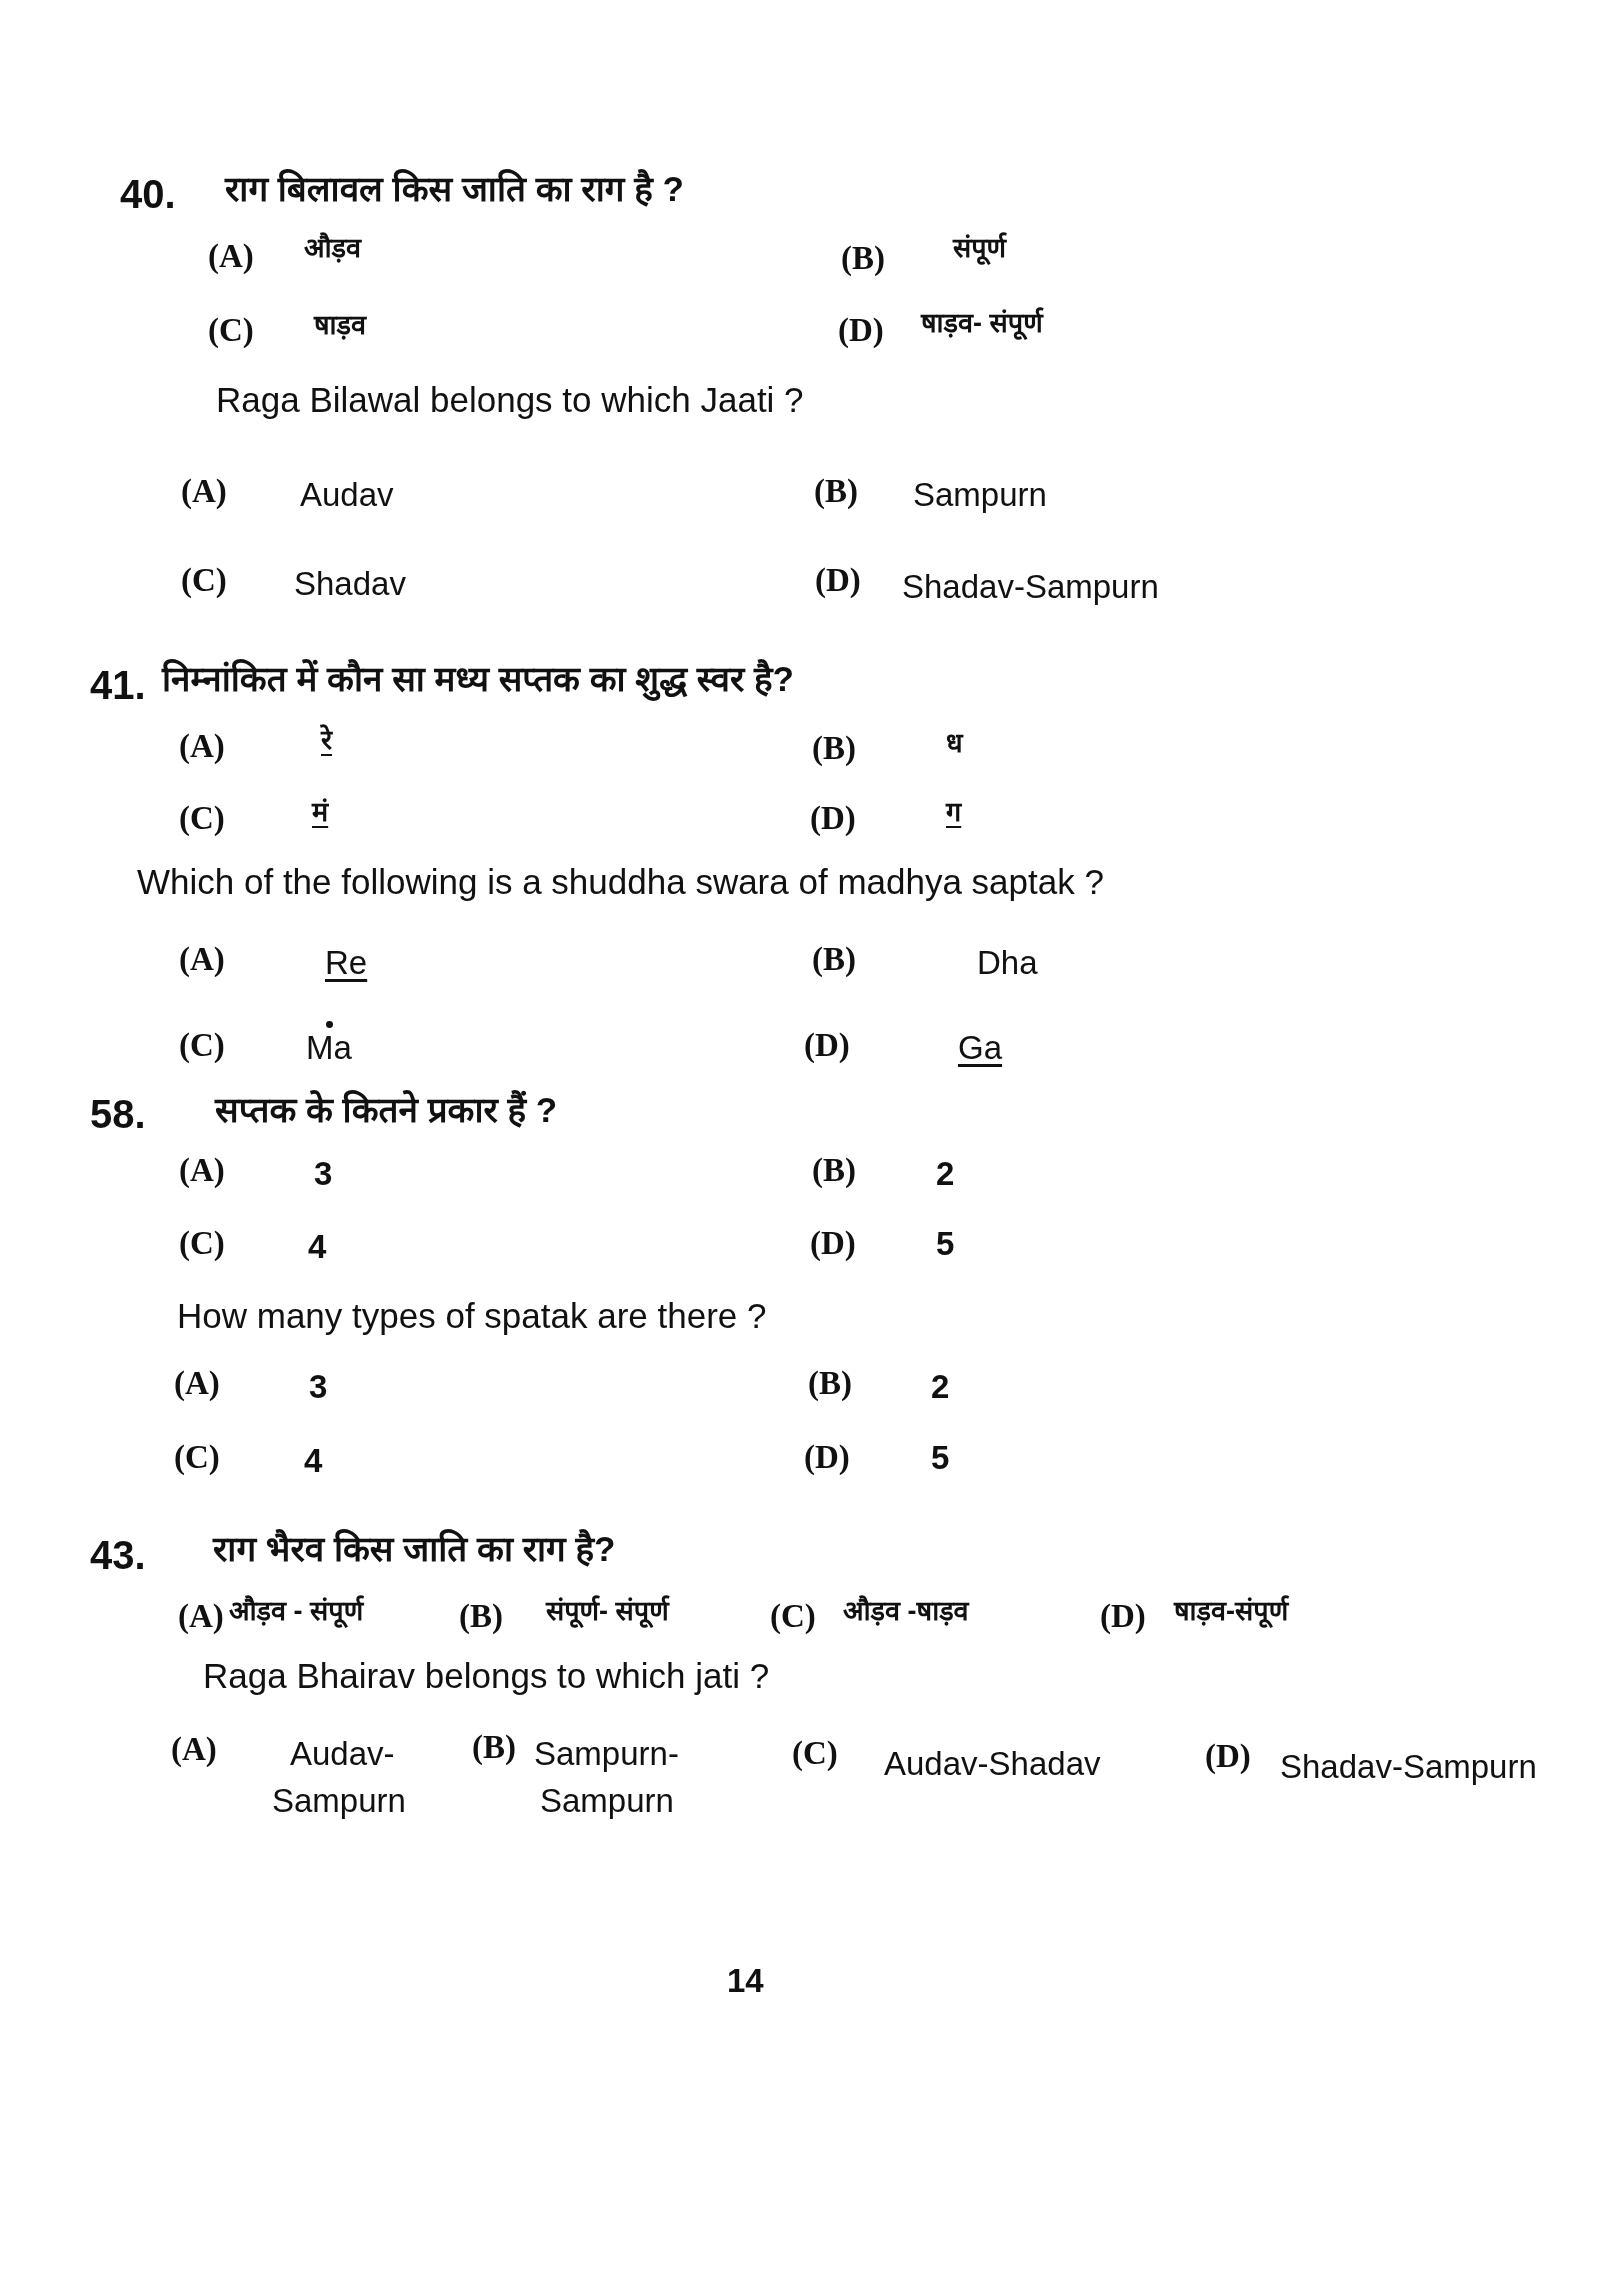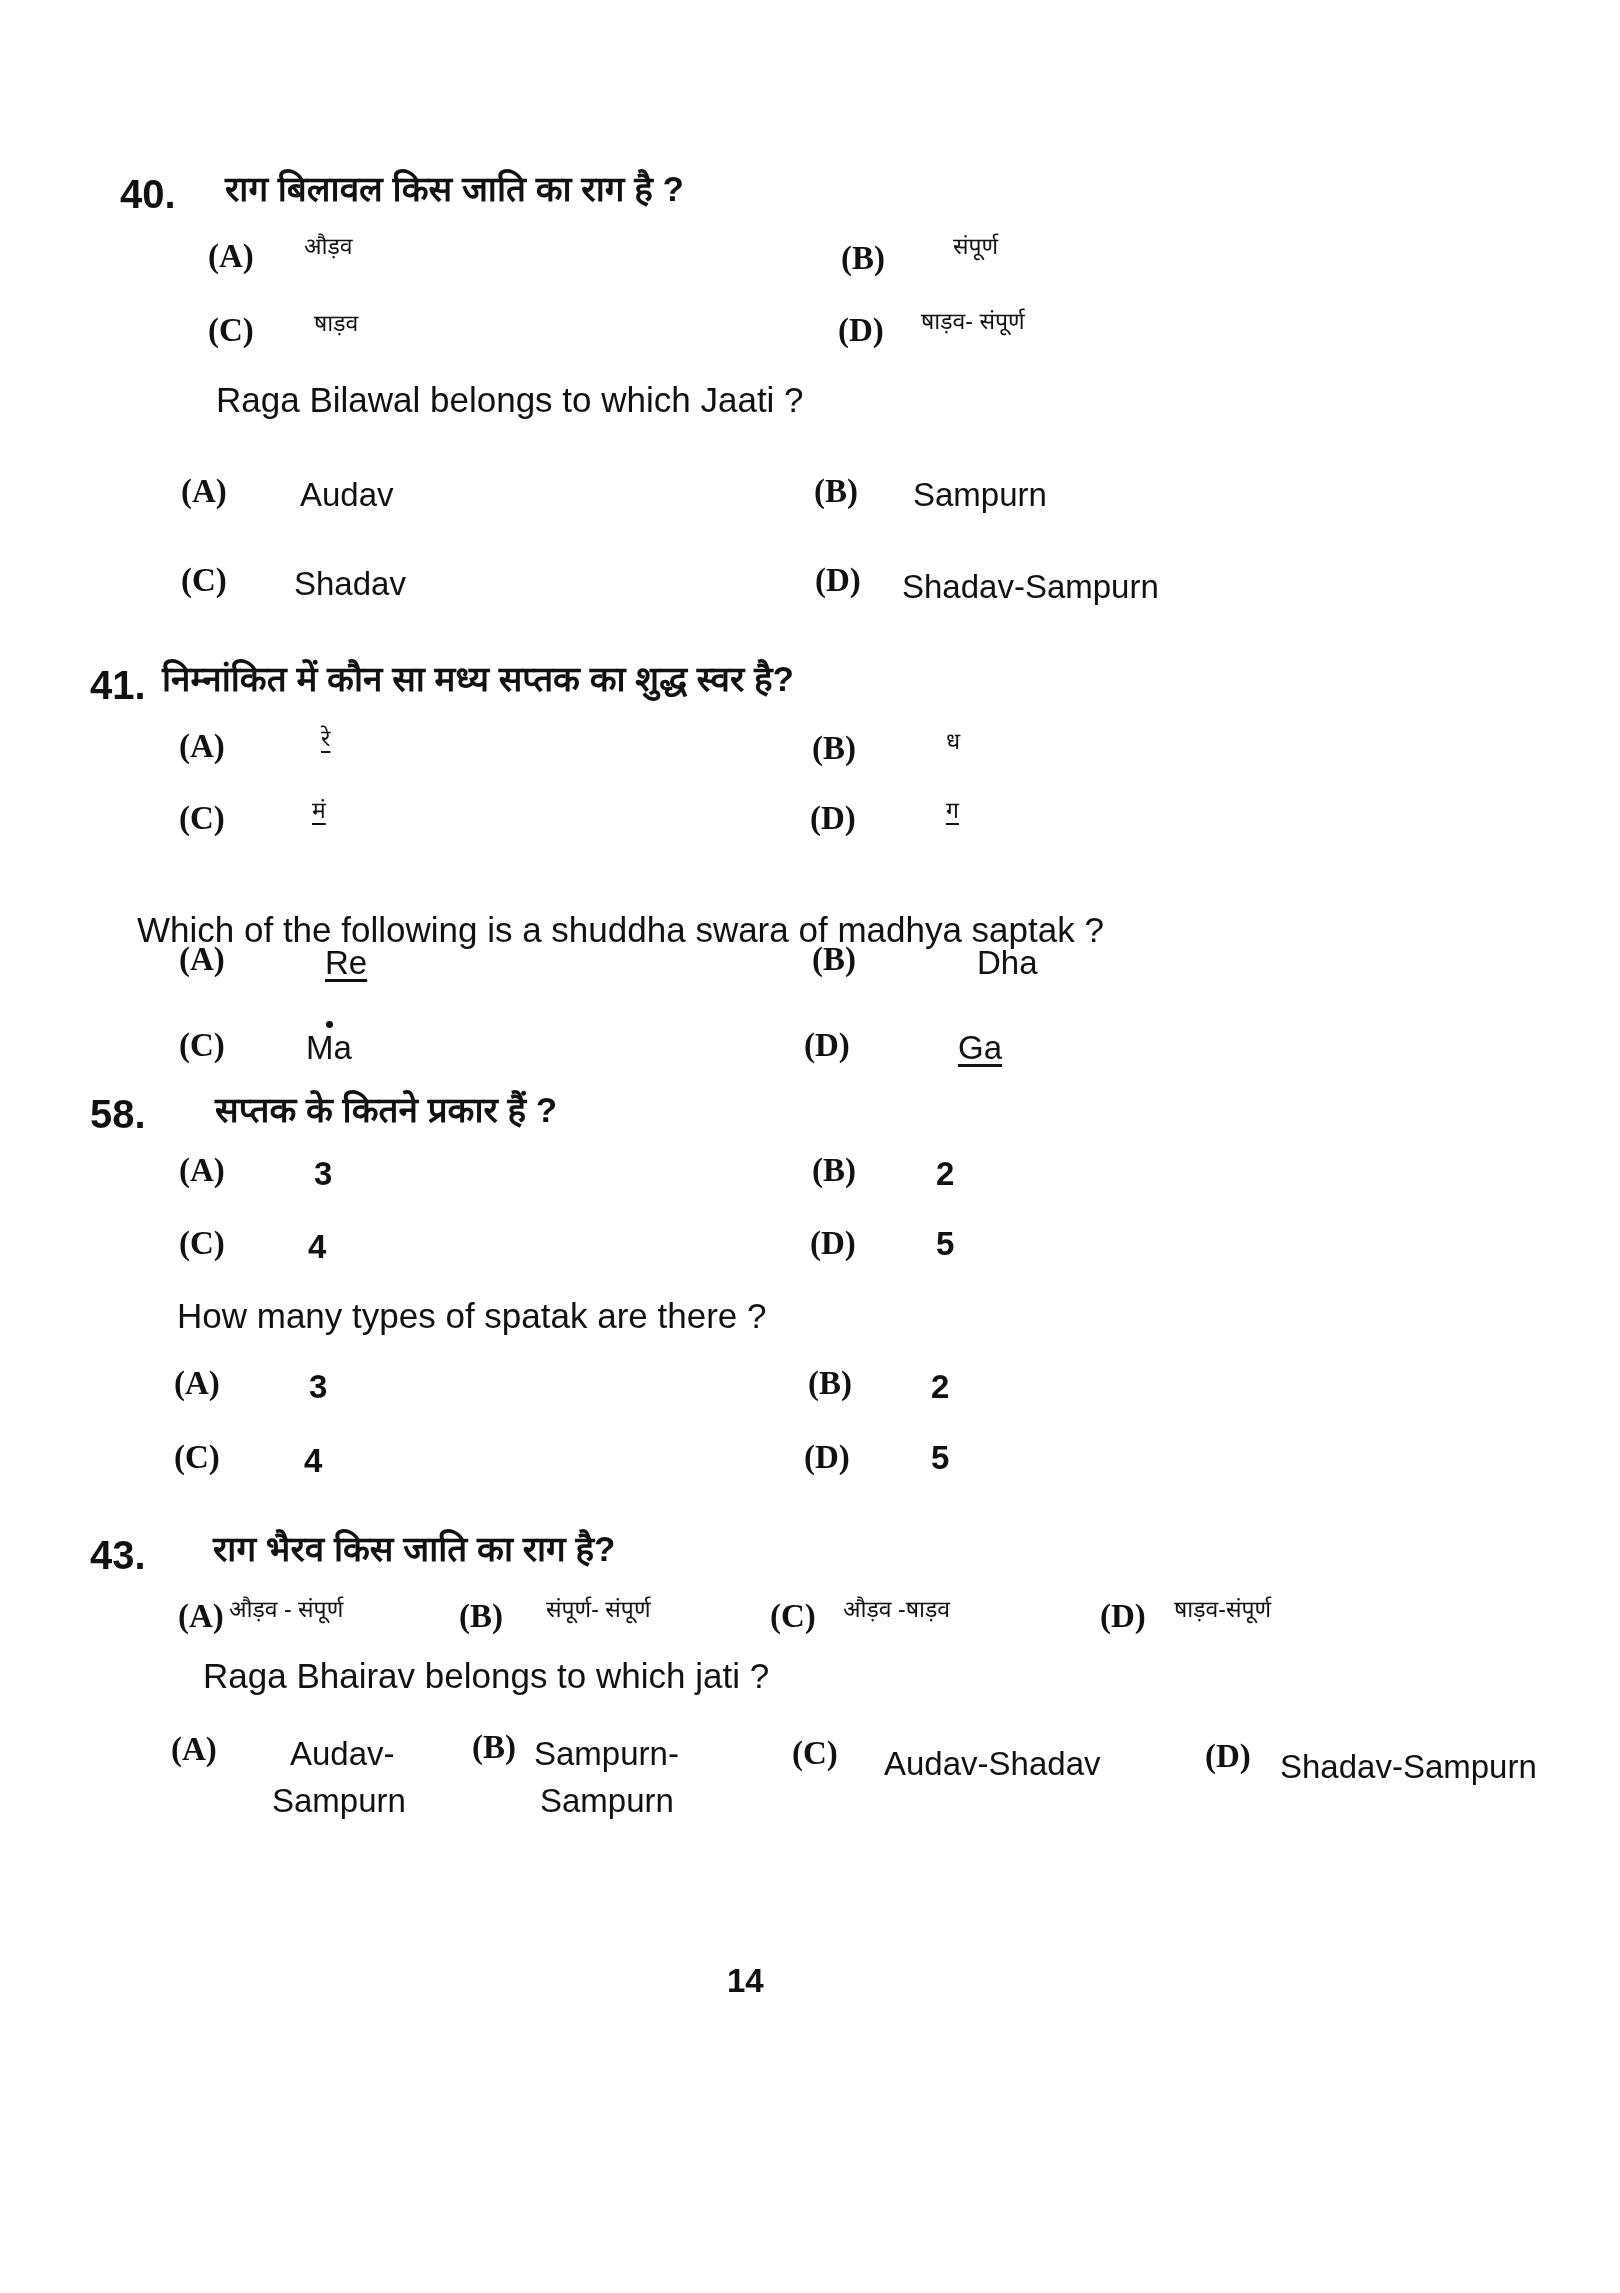--- a/index.html
+++ b/index.html
@@ -2,21 +2,21 @@
 <html><head>
 <meta charset="utf-8">
 <style>
   html, body { margin:0; padding:0; background:#ffffff; }
   body { width:1620px; height:2294px; position:relative; overflow:hidden; color:#111111;
          font-family:"Liberation Sans", "DejaVu Sans", sans-serif; }
   .abs { position:absolute; white-space:nowrap; line-height:1; }
   .qnum { font-weight:bold; font-size:40px; }
   .hin-q { font-weight:bold; font-size:35px; }
   .lbl { font-family:"Liberation Serif", "DejaVu Serif", serif; font-weight:bold; font-size:33px; }
-  .hin-opt { font-weight:normal; font-size:23px; }
+  .hin-opt { font-weight:bold; font-size:27px; }
   .eng-q { font-size:35px; }
   .eng-opt { font-size:33px; }
   .num-opt { font-weight:bold; font-size:33px; }
   .ul { text-decoration:underline; text-underline-offset:4.9px; }
   .dot-wrap { position:relative; display:inline-block; }
   .dot-wrap .dot { position:absolute; left:50%; top:-9.8px; width:6.9px; height:6.9px; margin-left:-2.9px; border-radius:50%; background:#111; }
   .page-num { font-weight:bold; font-size:33px; }
 </style>
 </head>
 <body>
@@ -55,21 +55,21 @@
   <span class="abs lbl" style="left:179px;top:730px;">(A)</span>
   <span class="abs hin-opt ul" style="left:321px;top:727px;">रे</span>
   <span class="abs lbl" style="left:812px;top:732px;">(B)</span>
   <span class="abs hin-opt" style="left:946px;top:730px;">ध</span>
 
   <span class="abs lbl" style="left:179px;top:802px;">(C)</span>
   <span class="abs hin-opt ul" style="left:312px;top:799px;">मं</span>
   <span class="abs lbl" style="left:810px;top:802px;">(D)</span>
   <span class="abs hin-opt ul" style="left:946px;top:799px;">ग</span>
 
-  <span class="abs eng-q" style="left:137px;top:864px;margin-top:48px;">Which of the following is a shuddha swara of madhya saptak ?</span>
+  <span class="abs eng-q" style="left:137px;top:864px;">Which of the following is a shuddha swara of madhya saptak ?</span>
 
   <span class="abs lbl" style="left:179px;top:943px;">(A)</span>
   <span class="abs eng-opt ul" style="left:325px;top:946px;">Re</span>
   <span class="abs lbl" style="left:812px;top:943px;">(B)</span>
   <span class="abs eng-opt" style="left:946px;top:946px;margin-left:31px;">Dha</span>
 
   <span class="abs lbl" style="left:179px;top:1029px;">(C)</span>
   <span class="abs eng-opt ul" style="left:306px;top:1031px;"><span class="dot-wrap"><span class="dot"></span><span>Ma</span></span></span>
   <span class="abs lbl" style="left:804px;top:1029px;">(D)</span>
   <span class="abs eng-opt ul" style="left:958px;top:1031px;">Ga</span>

